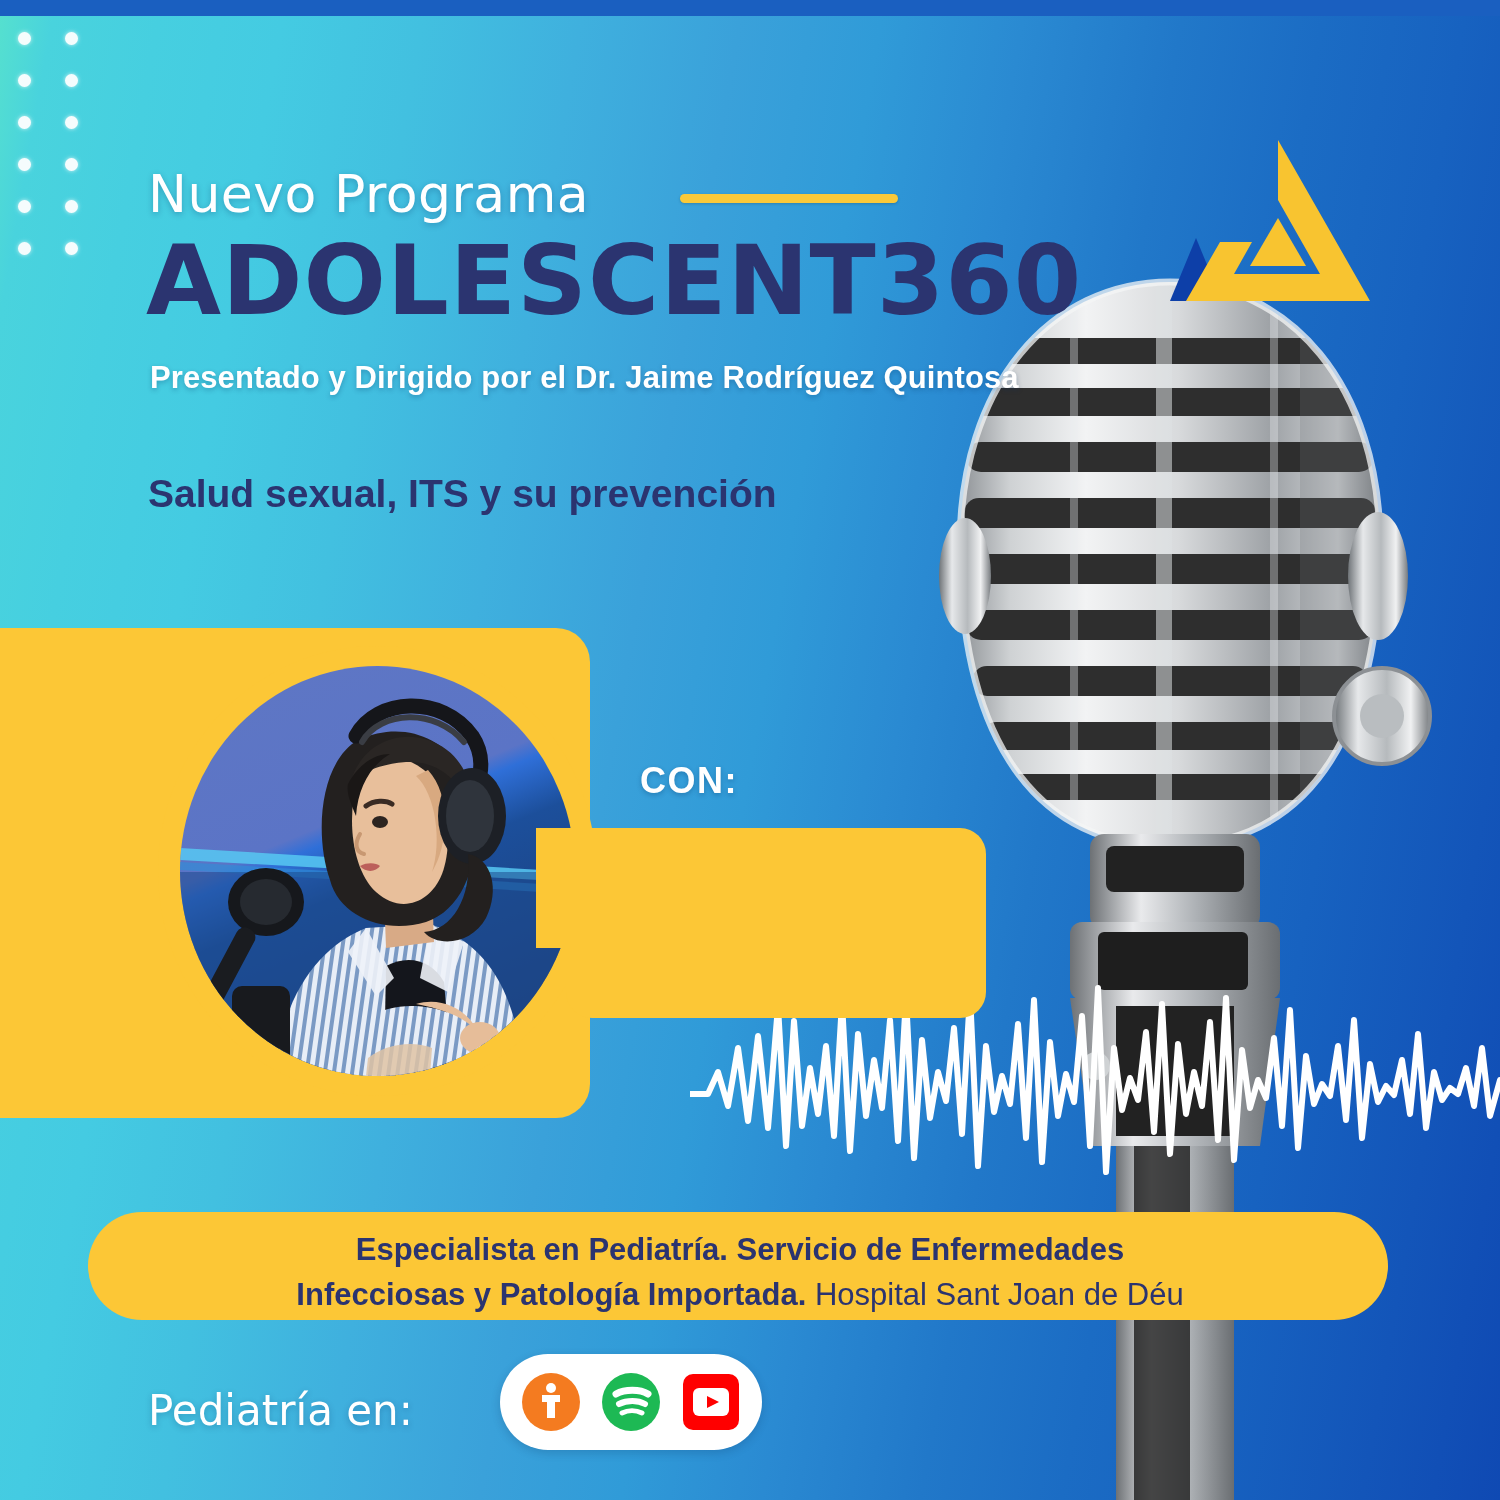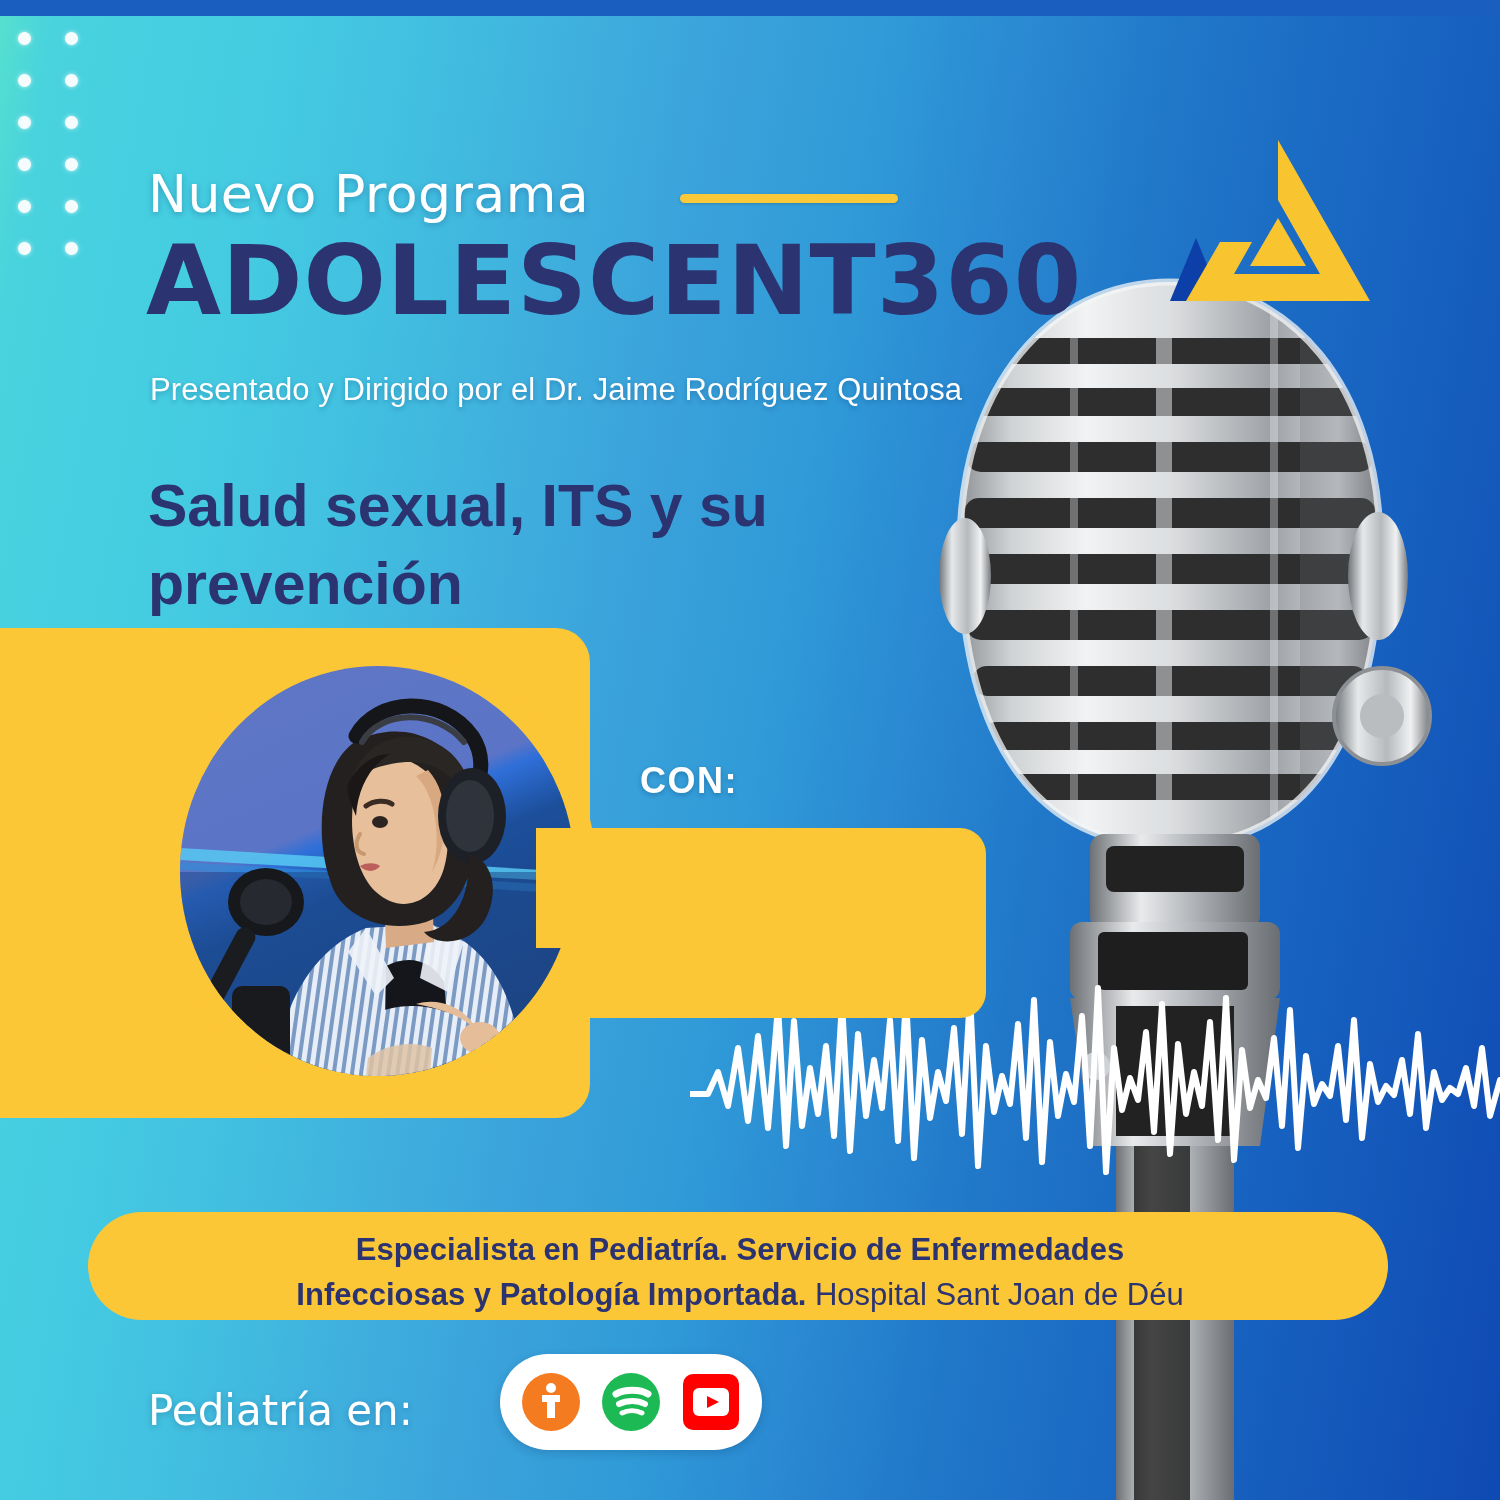--- a/index.html
+++ b/index.html
@@ -56,28 +56,28 @@
     border-radius:5px;background:#fac93a;
     box-shadow:0 1px 3px rgba(0,0,0,.18);
   }
   .title{
     position:absolute;left:146px;top:216px;
     font-size:97px;font-weight:bold;color:#2b3470;
     letter-spacing:1px;line-height:1;
     font-family:"DejaVu Sans",sans-serif;
   }
   .byline{
-    position:absolute;left:150px;top:356px;
-    font-size:31px;font-weight:normal;color:#ffffff;
+    position:absolute;left:150px;top:344px;
+    font-size:31px;font-weight:bold;color:#ffffff;
     letter-spacing:.1px;
     text-shadow:0 2px 5px rgba(0,45,95,.30);
   }
   .subject{
     position:absolute;left:148px;top:452px;width:820px;
-    font-size:59px;font-weight:bold;color:#2b3470;
+    font-size:39px;font-weight:bold;color:#2b3470;
     line-height:1.32;
   }
 
   
   .yellow-panel{
     position:absolute;left:-60px;top:612px;width:650px;height:490px;
     background:#fcc736;border-radius:34px;
   }
   .photo-ring{
     position:absolute;left:158px;top:630px;width:438px;height:450px;

